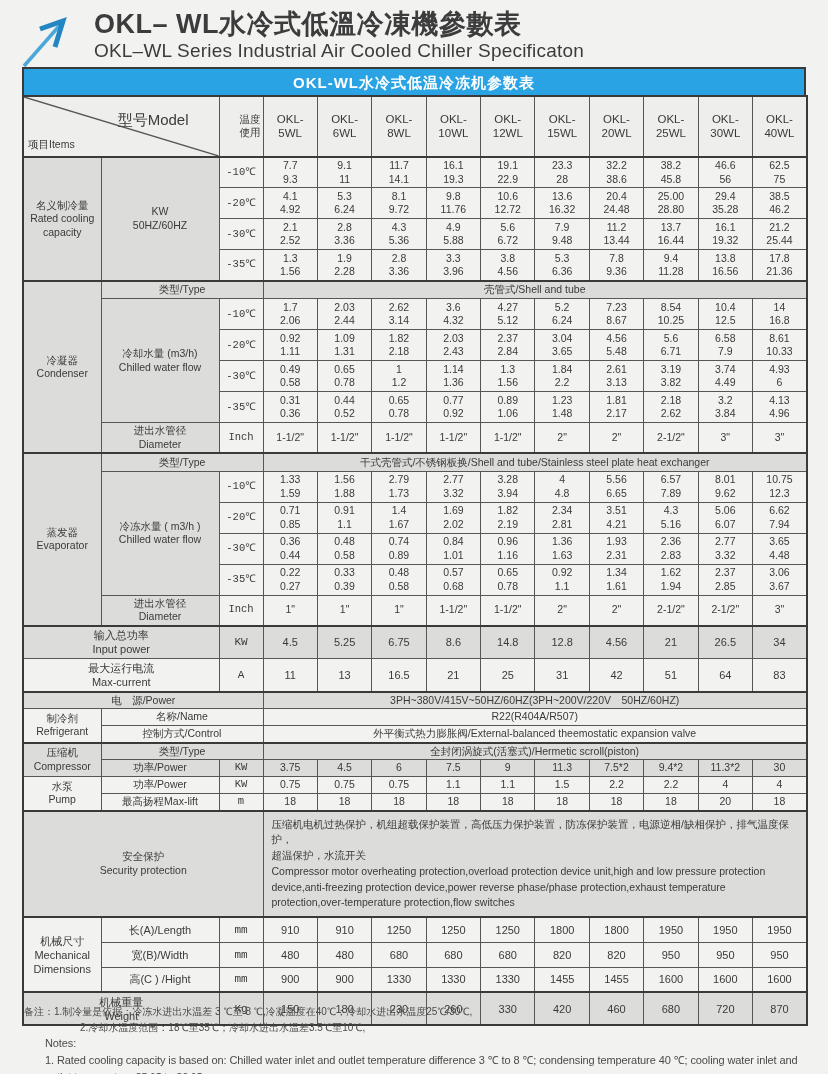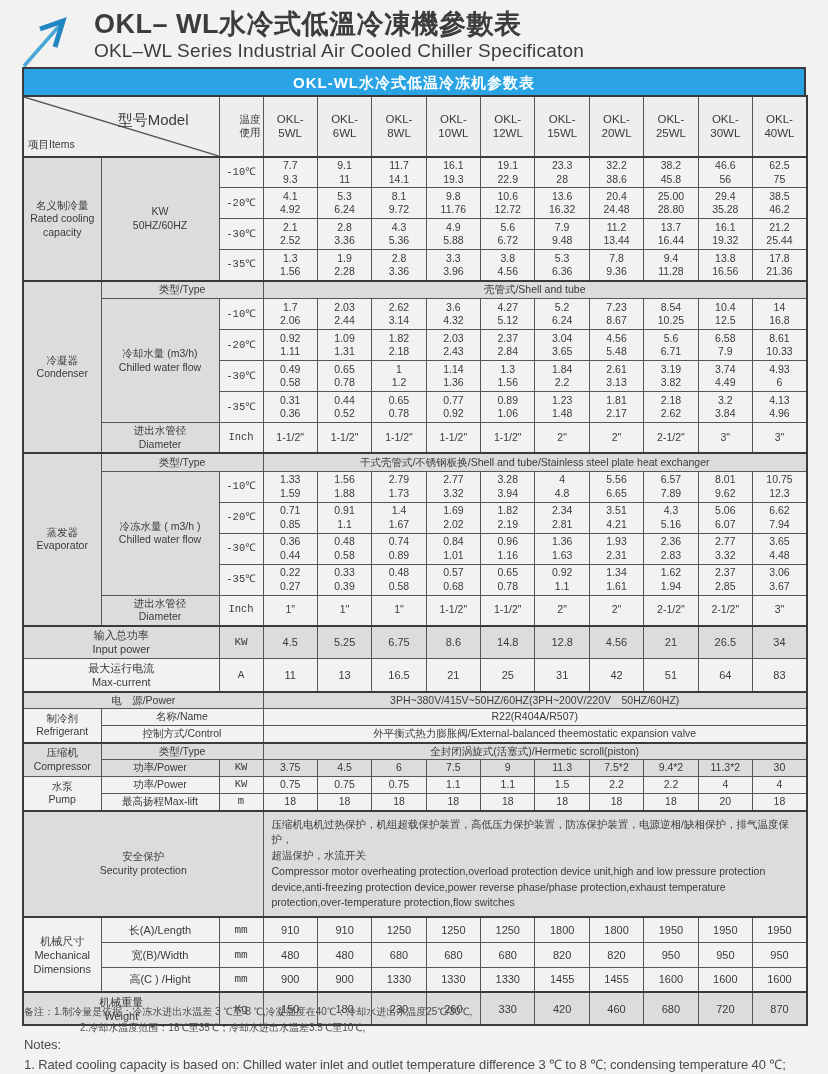--- a/index.html
+++ b/index.html
@@ -44,21 +44,21 @@
   tr.big td { height:33px; font-size:11px; }
   tr.sm td  { height:17px; }
   tr.sec td { height:78px;margin-top:16px; }
   tr.mech td{ height:25px; font-size:11px; }
   tr.sep td { border-top:2px solid #3a3a3a; }
 
   
   .notes { position:absolute; left:24px; top:1004px; width:800px; }
   .notes p { font-size:10px; color:#4a4a4a; line-height:1.55; }
   .notes p.indent { padding-left:56px; }
-  .notes p.en { font-size:13px; letter-spacing:-0.1px; }
+  .notes p.en { font-size:11px; letter-spacing:-0.1px;margin-left:21px; }
 </style>
 </head>
 <body>
 
 <div class="page">
 
   <header class="doc-header">
     <svg class="brand-arrow" viewBox="0 0 60 58" aria-hidden="true">
       <path d="M6 54 L42 13" stroke="#4aa8d8" stroke-width="3.5" fill="none"></path>
       <path d="M22 17 L45 9 L37 35" stroke="#2286c3" stroke-width="5" fill="none" stroke-linejoin="miter"></path>

